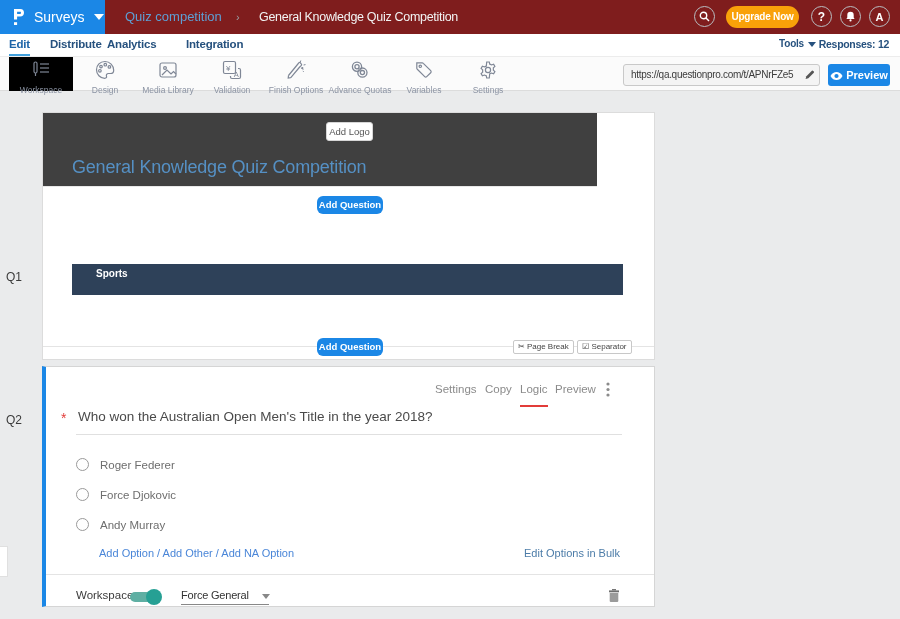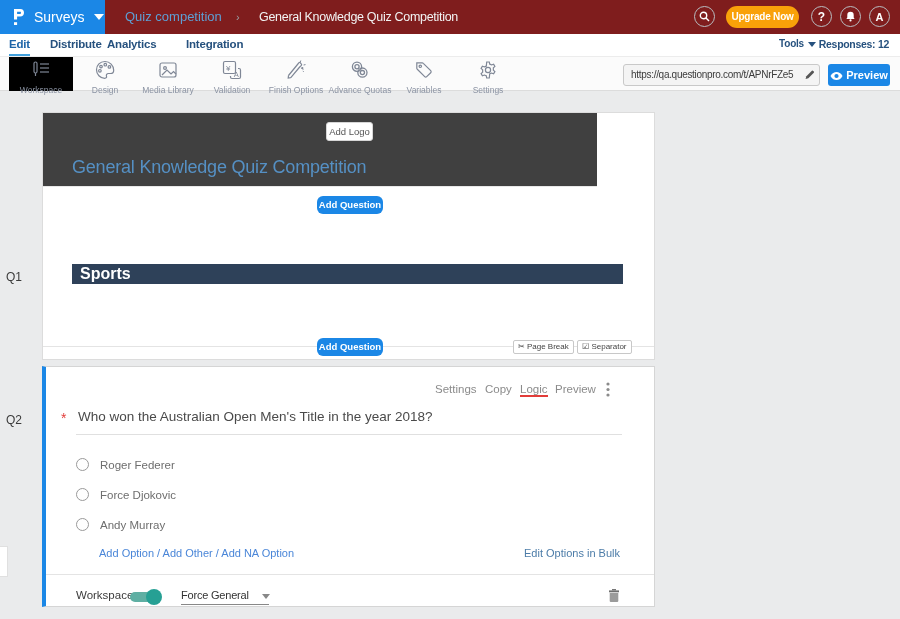--- a/index.html
+++ b/index.html
@@ -36,27 +36,27 @@
 #urlpencil { position:absolute; right:4px; top:3px; background:#f4f4f4; padding-left:3px; }
 #previewbtn { position:absolute; left:828px; top:7px; width:62px; height:22px; background:#1b87e6; border-radius:3px; color:#fff; font-size:11px; font-weight:bold; text-align:center; line-height:22px; }
 
 
 #card1 { position:absolute; left:42px; top:112px; width:613px; height:248px; background:#fff; border:1px solid #dcdcdc; }
 #card1top { position:absolute; left:0; top:0; width:554px; height:74px; background:#404040; border-bottom:1px solid #e8e8e8; }
 #addlogo { position:absolute; left:283px; top:9px; width:47px; height:19px; background:#fff; border:1px solid #d6d6d6; border-radius:3px; font-size:9.5px; color:#555; text-align:center; line-height:17px; }
 #stitle { position:absolute; left:29px; top:44px; font-size:18px; letter-spacing:-0.2px; color:#5590c4; }
 .addq { position:absolute; background:#1b87e6; border-radius:6px; color:#fff; font-size:9.5px; font-weight:bold; text-align:center; height:18px; line-height:18px; width:66px; white-space:nowrap; }
 #hr2 { position:absolute; left:0; top:233px; width:611px; border-top:1px solid #e4e4e4; }
-#sportsbar { position:absolute; left:29px; top:151px; width:551px; height:20px; background:#2e4159; color:#fff; font-size:16px; font-weight:bold; line-height:20px; padding-left:8px; }
+#sportsbar { position:absolute; left:29px; top:151px; width:551px; height:31px; background:#2e4159; color:#fff; font-size:10px; font-weight:bold; line-height:20px; padding-left:24px; }
 .chip { position:absolute; background:#fff; border:1px solid #c8c8c8; border-radius:2px; font-size:8px; color:#444; height:14px; line-height:12px; padding:0 4px; white-space:nowrap; }
 .qlab { position:absolute; left:6px; font-size:12px; color:#3a3a3a; }
 
 #card2 { position:absolute; left:42px; top:366px; width:613px; height:241px; background:#fff; border:1px solid #d5d5d5; border-left:4px solid #1b87e6; }
 .hlink { position:absolute; top:16px; font-size:11.5px; color:#8b8b8b; }
-#logiclink { border-bottom:2px solid #e23c39; padding-bottom:0; }
+#logiclink { border-bottom:2px solid #e23c39; padding-bottom:10px; }
 #dots { position:absolute; top:15px; left:559px; }
 #ast { position:absolute; left:15px; top:43px; color:#e23c39; font-size:14px; }
 #question { position:absolute; left:32px; top:42px; font-size:13.5px; color:#4a4a4a; }
 #qline { position:absolute; left:30px; top:67px; width:546px; border-bottom:1px solid #e0e0e0; }
 .radio { position:absolute; left:30px; width:13px; height:13px; border:1px solid #9a9a9a; border-radius:50%; }
 .optlab { position:absolute; left:54px; font-size:11.5px; color:#6e6e6e; }
 #addopts { position:absolute; left:53px; top:180px; font-size:11px; color:#4a86d8; }
 #editbulk { position:absolute; top:180px; right:34px; font-size:11px; color:#4c7ca8; }
 #vline { position:absolute; left:0px; top:207px; width:608px; border-bottom:1px solid #e4e4e4; }
 #validation { position:absolute; left:30px; top:222px; font-size:11.5px; color:#3c3c3c; }

